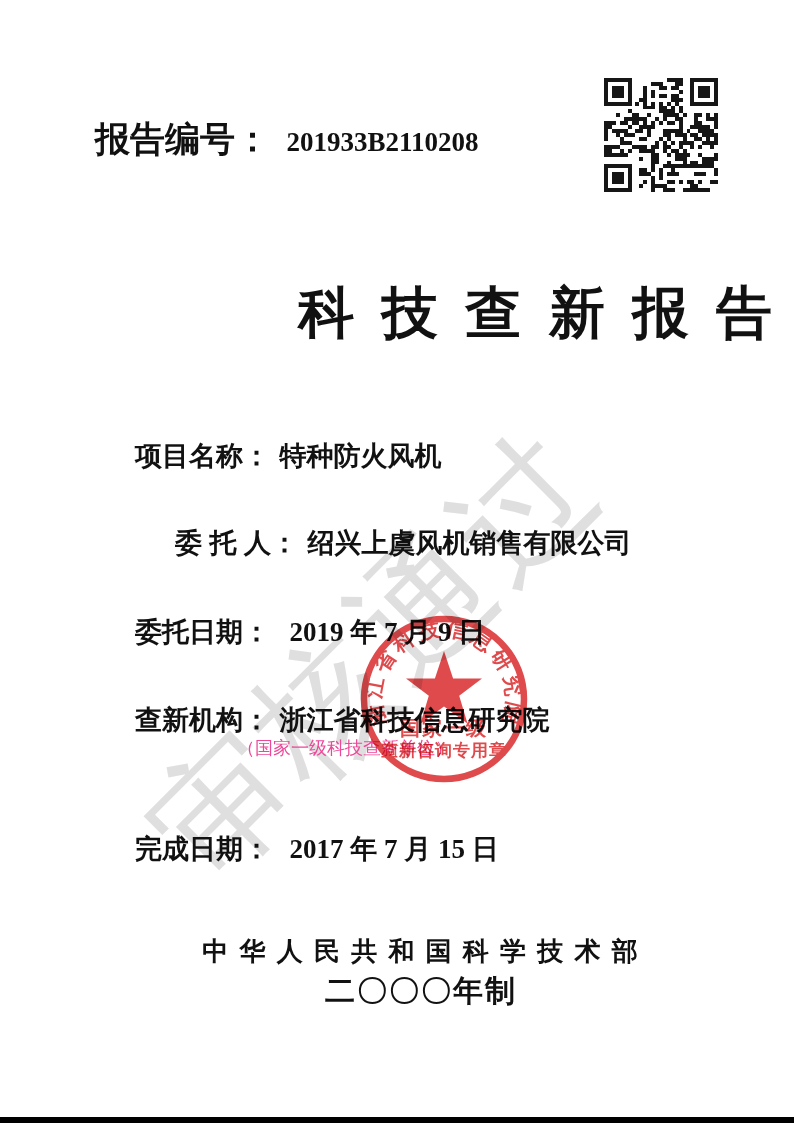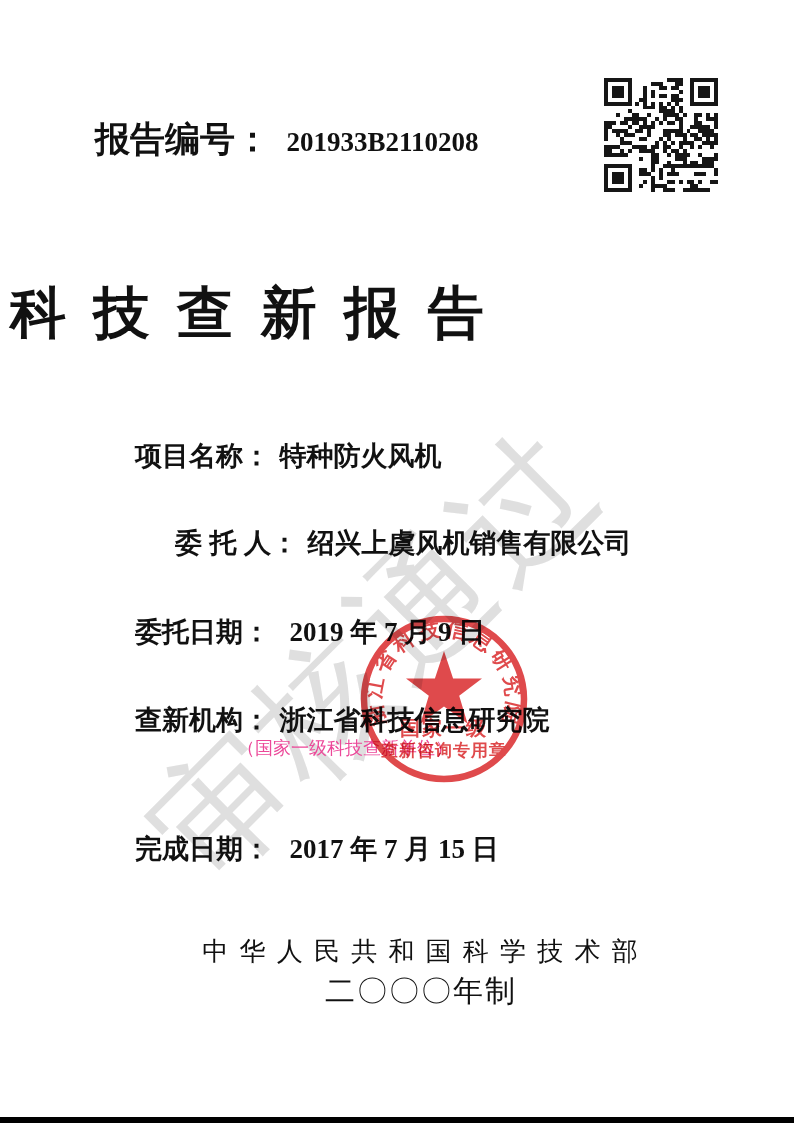--- a/index.html
+++ b/index.html
@@ -14,32 +14,32 @@
 
   
   .report-no{position:absolute;left:95px;top:116px;z-index:2;white-space:nowrap;}
   .report-no .lab{font-size:35px;font-weight:700;}
   .report-no .val{font-family:"Liberation Serif","DejaVu Serif",serif;font-size:27px;font-weight:700;margin-left:12px;}
 
   
   .qr{position:absolute;left:604px;top:78px;width:114px;height:114px;z-index:2;fill:#161616;shape-rendering:crispEdges;}
 
   
-  .title{position:absolute;left:0;right:16px;top:276px;margin:0;text-align:left;z-index:2;
+  .title{position:absolute;left:0;right:16px;top:276px;margin:0;text-align:right;z-index:2;
     font-size:56px;font-weight:700;letter-spacing:6px;padding-left:10px;white-space:nowrap;}
 
   
   .field{position:absolute;left:135px;z-index:2;font-size:27px;font-weight:700;white-space:nowrap;}
   .f1{top:438px;} .f2{top:525px;margin-left:40px;} .f3{top:614px;} .f4{top:702px;} .f5{top:831px;}
   .field .val{margin-left:2px;}
   .field .num{font-family:"Liberation Serif","DejaVu Serif",serif;margin-left:12px;font-weight:700;}
   .note{position:absolute;left:237px;top:736px;z-index:2;font-size:18px;font-weight:400;color:#ec4899;white-space:nowrap;}
 
   
-  .footer-line{position:absolute;left:0;right:0;text-align:center;z-index:2;font-weight:400;padding-left:48px;white-space:nowrap;}
+  .footer-line{position:absolute;left:0;right:0;text-align:center;z-index:2;font-weight:700;padding-left:48px;white-space:nowrap;}
   .ministry{top:934px;font-size:26px;letter-spacing:2px;}
   .edition{top:971px;font-size:30px;letter-spacing:2px;}
 
   
   .seal{position:absolute;left:356px;top:611px;width:176px;height:176px;z-index:3;
     mix-blend-mode:multiply;opacity:.92;pointer-events:none;}
   .seal .ring{fill:none;stroke:var(--seal,#dd3a3c);stroke-width:6.5px;}
   .seal text{fill:var(--seal,#dd3a3c);font-family:"Liberation Sans","DejaVu Sans",sans-serif;font-weight:700;}
   .seal .arc{font-size:21px;letter-spacing:4px;}
   .seal .star{fill:var(--seal,#dd3a3c);}

